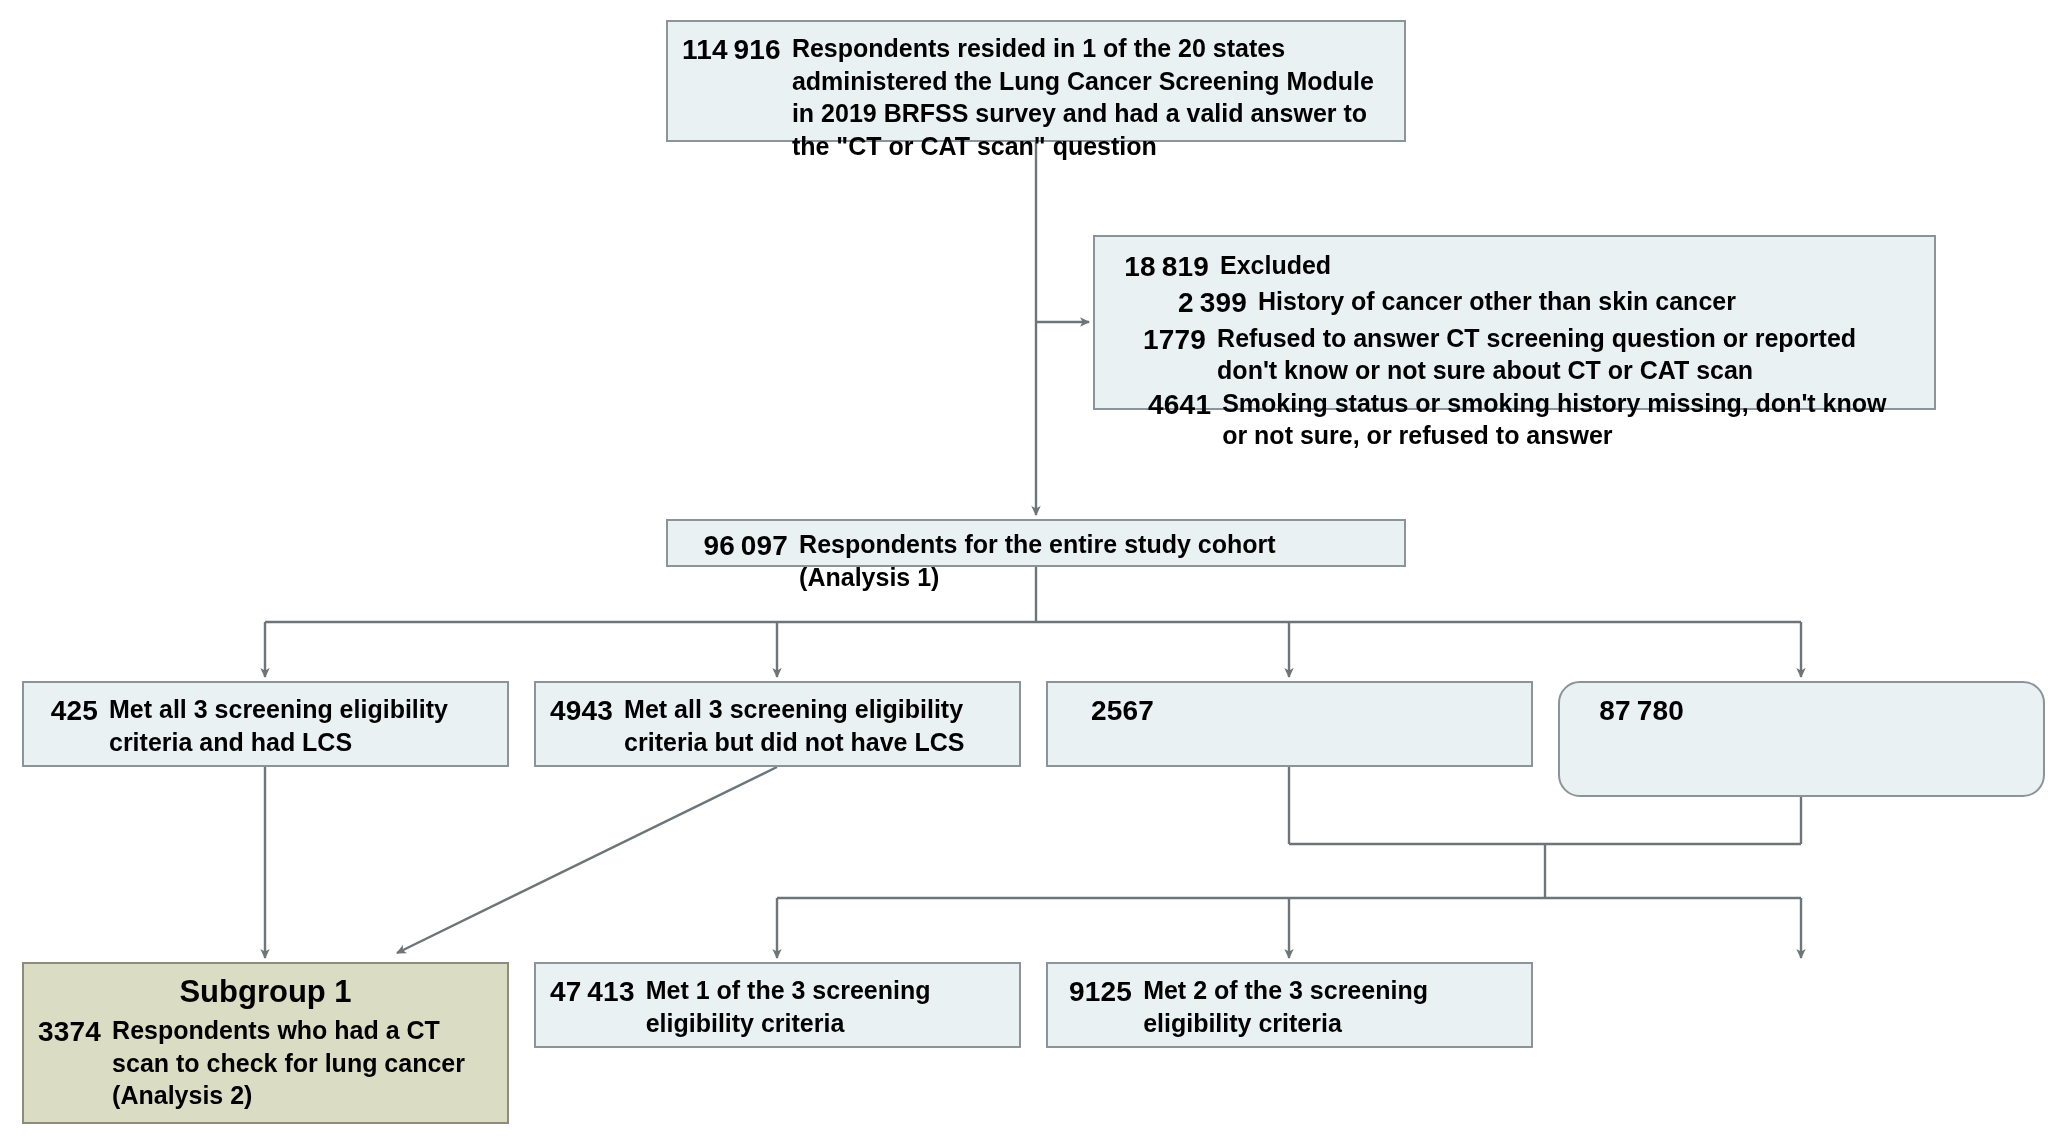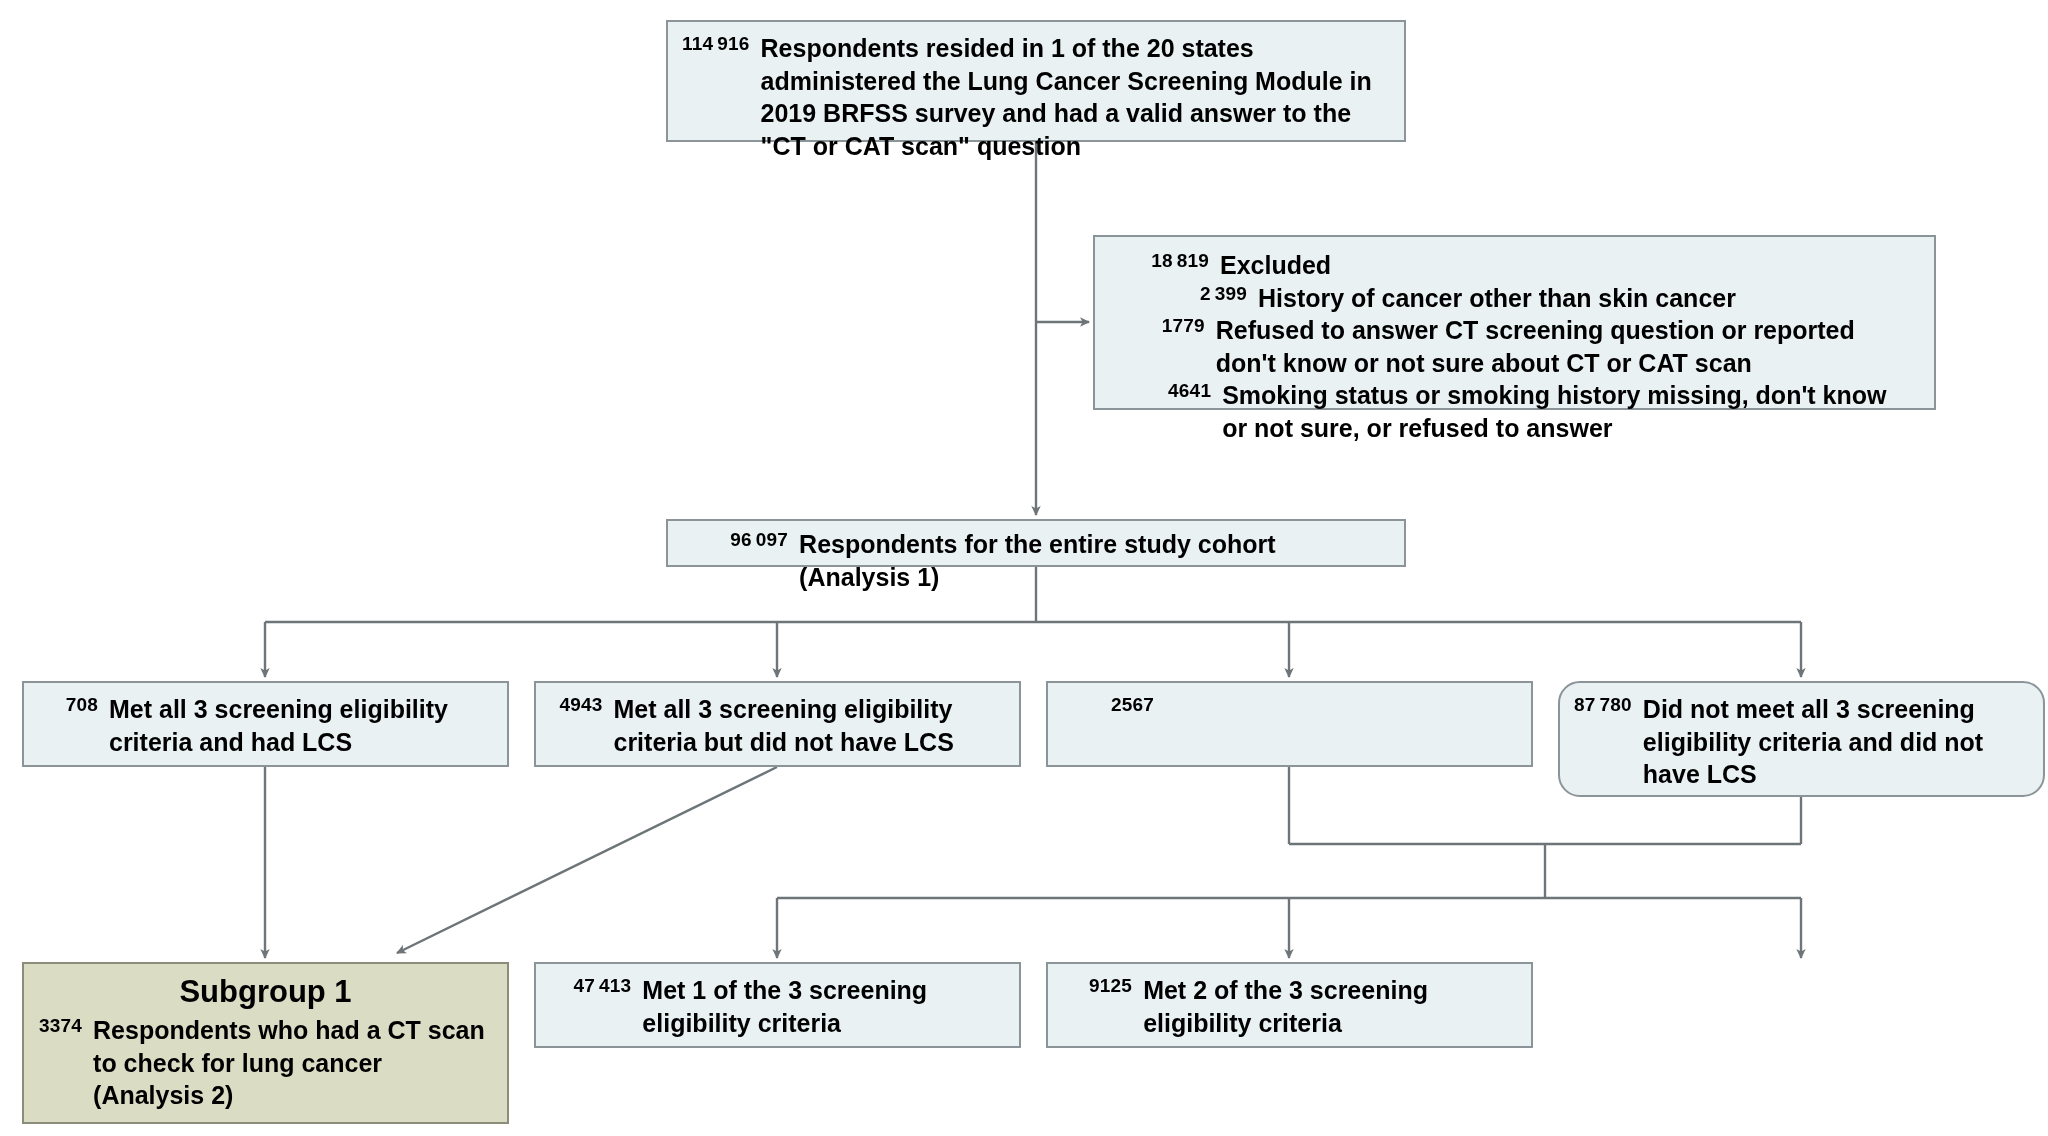--- a/index.html
+++ b/index.html
@@ -37,21 +37,21 @@
     background: #dadcc4;
     border-color: #8c8c7a;
   }
   .row {
     display: flex;
     align-items: flex-start;
     line-height: 1.30;
   }
   .num {
     font-weight: bold;
-    font-size: 19px;
+    font-size: 28px;
     white-space: nowrap;
     text-align: right;
     letter-spacing: 0.2px;
   }
   .txt {
     font-size: 25px;
     font-weight: 700;
     padding-left: 11px;
   }
   .sub-title {
@@ -158,42 +158,41 @@
 
   <div class="node" id="node-cohort">
     <div class="row">
       <span class="num">96 097</span>
       <span class="txt">Respondents for the entire study cohort (Analysis 1)</span>
     </div>
   </div>
 
   <div class="node" id="node-m1">
     <div class="row">
-      <span class="num">708</span>
+      <span class="num">425</span>
       <span class="txt">Met all 3 screening eligibility criteria and had LCS</span>
     </div>
   </div>
 
   <div class="node" id="node-m2">
     <div class="row">
       <span class="num">4943</span>
       <span class="txt">Met all 3 screening eligibility criteria but did not have LCS</span>
     </div>
   </div>
 
   <div class="node" id="node-m3">
     <div class="row">
       <span class="num">2567</span>
     </div>
   </div>
 
   <div class="node" id="node-m4">
     <div class="row">
       <span class="num">87 780</span>
-      <span class="txt">Did not meet all 3 screening eligibility  criteria and did not have LCS</span>
     </div>
   </div>
 
   <div class="node khaki" id="node-sg1">
     <div class="sub-title">Subgroup 1</div>
     <div class="row">
       <span class="num">3374</span>
       <span class="txt">Respondents who had a CT scan to check for lung cancer (Analysis 2)</span>
     </div>
   </div>

